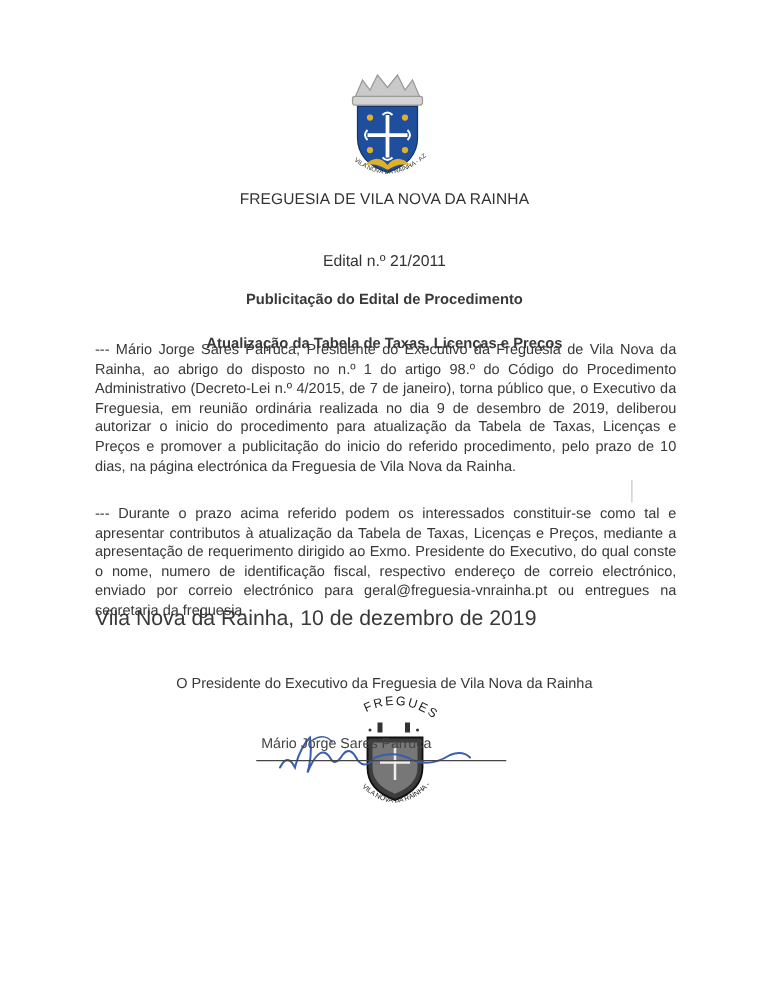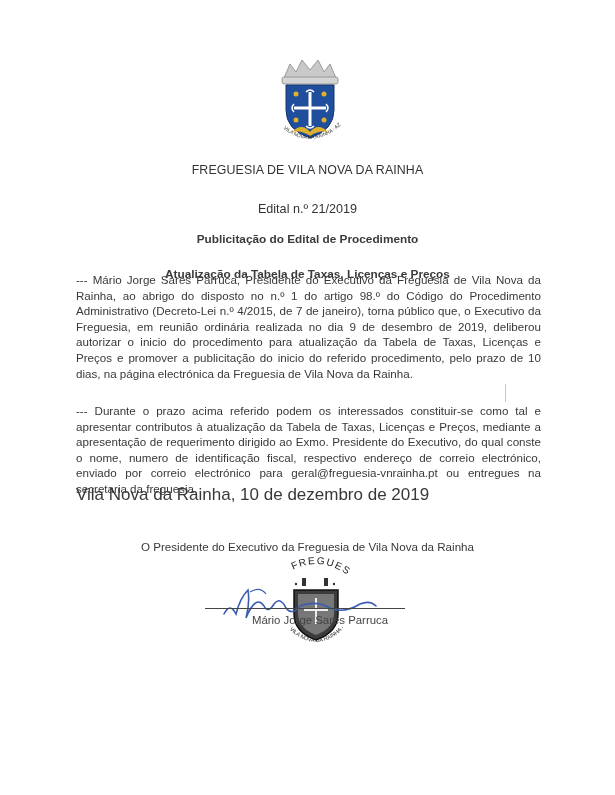--- a/index.html
+++ b/index.html
@@ -3,37 +3,37 @@
   <meta charset="utf-8">
   <style>
     html, body { margin: 0; padding: 0; }
     body {
       width: 615px; height: 795px; background: #ffffff; position: relative; overflow: hidden;
       font-family: "Liberation Sans", "DejaVu Sans", sans-serif; color: #2a2a2a;
     }
     .page { position: absolute; left: 0; top: 0; width: 615px; height: 795px; }
     .crest { position: absolute; left: 262px; top: 52px; width: 96px; height: 96px; }
     .center-line { position: absolute; left: 0; width: 615px; text-align: center; font-size: 12.4px; color: #333; }
-    .title-main { top: 163px; letter-spacing: 0.1px; }
+    .title-main { top: 152px; letter-spacing: 0.1px; }
     .edital { top: 202px; font-size: 12.6px; }
     .subhead { font-weight: bold; font-size: 11.8px; color: #3a3a3a; }
     .subhead-1 { top: 232px; }
     .subhead-2 { top: 247px; margin-top: 20px; }
     .para {
       position: absolute; left: 76px; width: 465px; font-size: 11.6px; line-height: 15.6px;
       text-align: justify; color: #383838;
     }
     .para-1 { top: 272px; }
     .para-2 { top: 403px; }
     .date-line { position: absolute; left: 76px; top: 485px; font-size: 17px; color: #383838; }
     .sig-title { top: 540px; font-size: 11.6px; color: #383838; }
     .seal { position: absolute; left: 266px; top: 552px; width: 100px; height: 100px; }
     .sig-scribble { position: absolute; left: 220px; top: 584px; width: 160px; height: 40px; }
     .sig-line { position: absolute; left: 205px; top: 608px; width: 200px; height: 0; border-top: 1px solid #444; }
-    .sig-name { position: absolute; left: 0; width: 554px; text-align: center; top: 614px; font-size: 11.4px; color: #444; padding-left: 43px; }
+    .sig-name { position: absolute; left: 0; width: 554px; text-align: center; top: 589px; font-size: 11.4px; color: #444; }
     .scan-mark { position: absolute; left: 505px; top: 384px; width: 1px; height: 18px; background: #c8c8c8; }
   </style>
 </head>
 <body>
 
 <div class="page">
 
   <svg class="crest" viewBox="0 0 96 96">
 
     <path d="M22 26 L28 12 L34 20 L40 8 L48 18 L56 8 L62 20 L68 12 L74 26 Z" fill="#c9c9c9" stroke="#9a9a9a" stroke-width="1"></path>
@@ -61,21 +61,21 @@
 
     <path d="M30 80 Q40 70 48 80 Q56 70 66 80 Q56 78 48 84 Q40 78 30 80 Z" fill="#e0b02a"></path>
 
     <path id="mottoArc" d="M18 74 Q48 100 78 74" fill="none"></path>
     <text font-size="5" fill="#333" font-family="Liberation Sans, sans-serif">
       <textPath href="#mottoArc" startOffset="4">VILA NOVA DA RAINHA - AZAMBUJA</textPath>
     </text>
   </svg>
 
   <div class="center-line title-main">FREGUESIA DE VILA NOVA DA RAINHA</div>
-  <div class="center-line edital">Edital n.º 21/2019</div>
+  <div class="center-line edital">Edital n.º 21/2011</div>
   <div class="center-line subhead subhead-1">Publicitação do Edital de Procedimento</div>
   <div class="center-line subhead subhead-2">Atualização da Tabela de Taxas, Licenças e Preços</div>
 
   <p class="para para-1" style="margin:0">--- Mário Jorge Sares Parruca, Presidente do Executivo da Freguesia de Vila Nova da Rainha, ao abrigo do disposto no n.º 1 do artigo 98.º do Código do Procedimento Administrativo (Decreto-Lei n.º 4/2015, de 7 de janeiro), torna público que, o Executivo da Freguesia, em reunião ordinária realizada no dia 9 de desembro de 2019, deliberou autorizar o inicio do procedimento para atualização da Tabela de Taxas, Licenças e Preços e promover a publicitação do inicio do referido procedimento, pelo prazo de 10 dias, na página electrónica da Freguesia de Vila Nova da Rainha.</p>
   <div class="scan-mark"></div>
   <p class="para para-2" style="margin:0">--- Durante o prazo acima referido podem os interessados constituir-se como tal e apresentar contributos à atualização da Tabela de Taxas, Licenças e Preços, mediante a apresentação de requerimento dirigido ao Exmo. Presidente do Executivo, do qual conste o nome, numero de identificação fiscal, respectivo endereço de correio electrónico, enviado por correio electrónico para geral@freguesia-vnrainha.pt ou entregues na secretaria da freguesia.</p>
 
   <div class="date-line">Vila Nova da Rainha, 10 de dezembro de 2019</div>
 
   <div class="center-line sig-title">O Presidente do Executivo da Freguesia de Vila Nova da Rainha</div>

